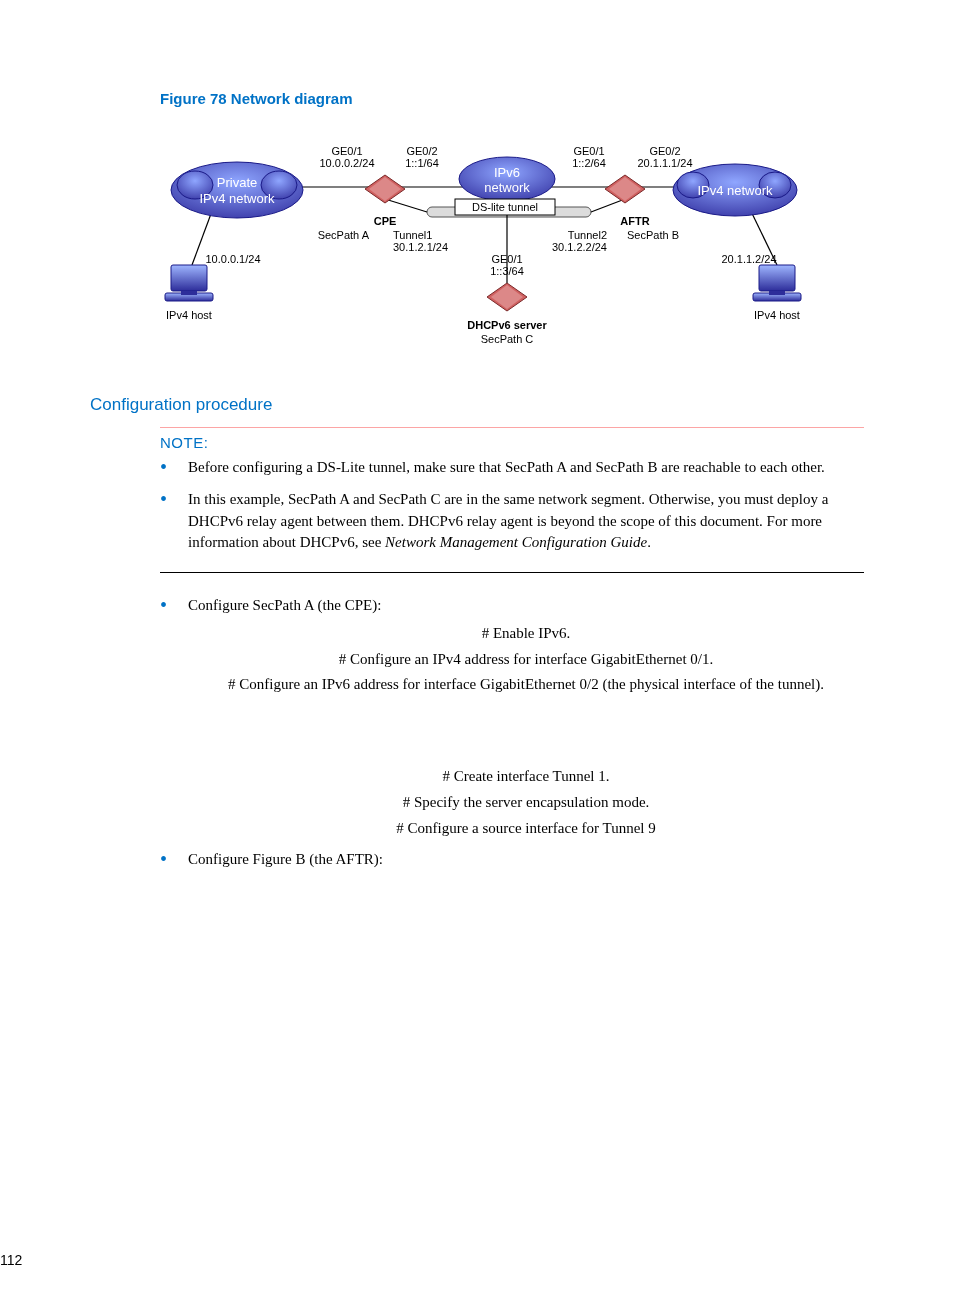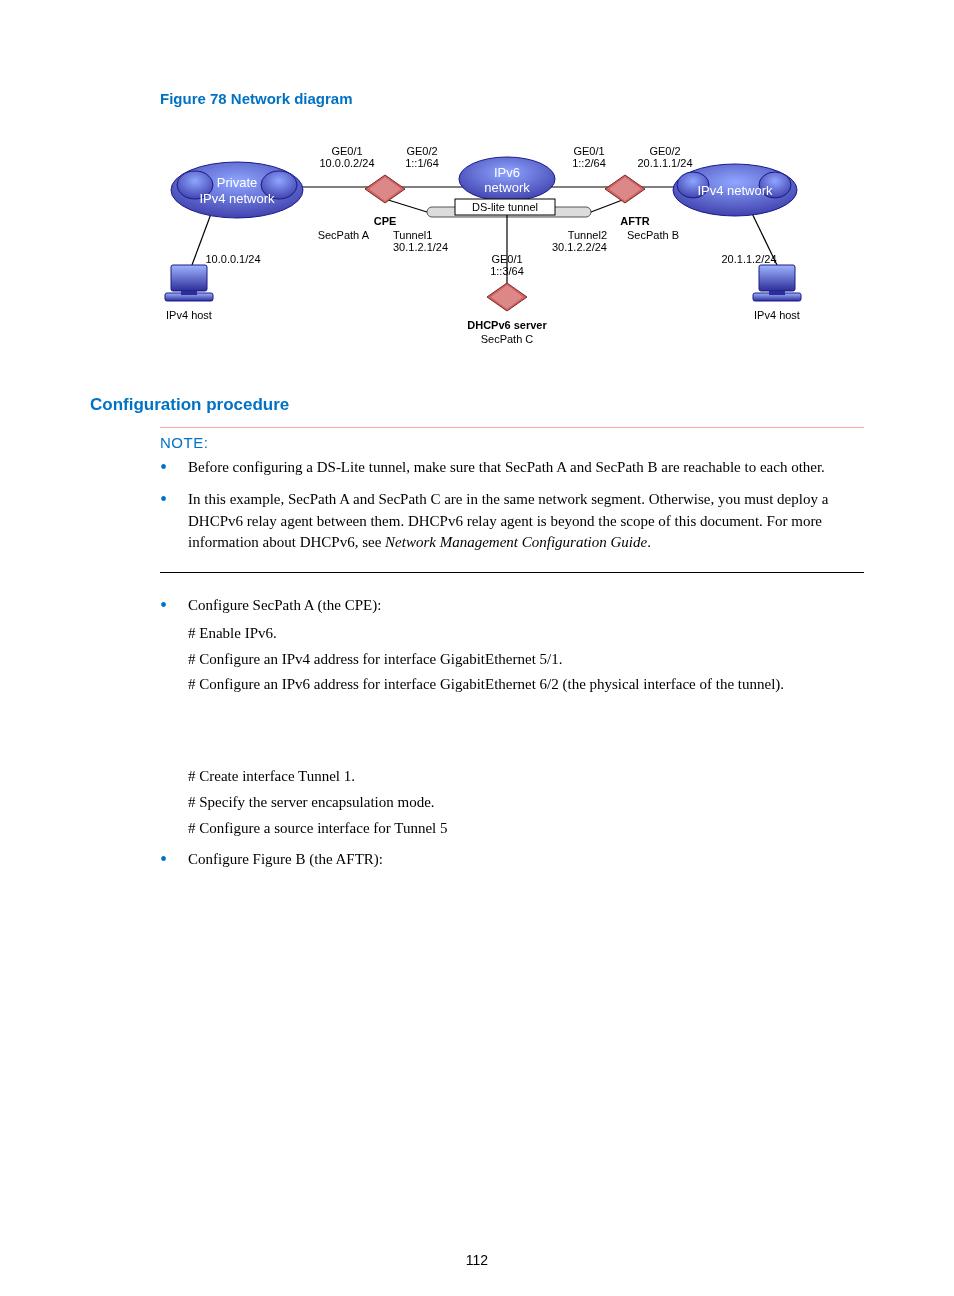--- a/index.html
+++ b/index.html
@@ -25,21 +25,21 @@
   }
   .diagram-wrap {
     width: 680px;
     margin: 0 auto 30px auto;
   }
   .diagram {
     display: block;
   }
   .section-title {
     color: #0072c6;
-    font-weight: bold;
+    font-weight: normal;
     font-size: 17px;
     margin: 10px 0 12px 0;
   }
   .note-box {
     border-top: 1px solid #fca5a5;
     border-bottom: 1px solid #000;
     margin: 0 0 22px 70px;
     padding: 6px 0 8px 0;
   }
   .note-title {
@@ -68,31 +68,31 @@
     left: 0;
     top: 0;
     color: #0072c6;
     font-size: 20px;
     line-height: 1;
   }
   .step-block {
     margin-left: 98px;
     font-size: 15px;
     line-height: 1.45;
+    text-align: center;
   }
   .step-block p { margin: 0 0 4px 0; }
   .step-gap-lg { margin-bottom: 48px; }
   .step-gap-md { margin-bottom: 22px; }
   .em { font-style: italic; }
   .pagenum {
     position: absolute;
     bottom: 28px;
     left: 0;
     width: 100%;
-    text-align: center;
     font-size: 14px;
   }
   
   .d-label { font-family: Arial, sans-serif; font-size: 11px; fill: #000; }
   .d-label-b { font-weight: bold; }
   .d-cloud-label { font-family: Arial, sans-serif; font-size: 13px; fill: #fff; }
 </style>
 </head>
 <body>
 
@@ -212,24 +212,24 @@
         <span id="note-item-2">In this example, SecPath A and SecPath C are in the same network segment. Otherwise, you must deploy a DHCPv6 relay agent between them. DHCPv6 relay agent is beyond the scope of this document. For more information about DHCPv6, see <span class="em">Network Management Configuration Guide</span>.</span>
       </li>
     </ul>
   </div>
 
   <ul class="bullets level1">
     <li>
       <span>Configure SecPath A (the CPE):</span>
       <div class="step-block" style="margin-left:0; margin-top:6px;">
         <p class="step-gap-lg"># Enable IPv6.</p>
-        <p class="step-gap-lg"># Configure an IPv4 address for interface GigabitEthernet 5/1.</p>
-        <p class="step-gap-lg" style="margin-bottom:70px"># Configure an IPv6 address for interface GigabitEthernet 6/2 (the physical interface of the tunnel).</p>
+        <p class="step-gap-lg"># Configure an IPv4 address for interface GigabitEthernet 0/1.</p>
+        <p class="step-gap-lg" style="margin-bottom:70px"># Configure an IPv6 address for interface GigabitEthernet 0/2 (the physical interface of the tunnel).</p>
         <p class="step-gap-md"># Create interface Tunnel 1.</p>
         <p class="step-gap-md"># Specify the server encapsulation mode.</p>
-        <p class="step-gap-lg"># Configure a source interface for Tunnel 5</p>
+        <p class="step-gap-lg"># Configure a source interface for Tunnel 9</p>
       </div>
     </li>
     <li>Configure Figure B (the AFTR):</li>
   </ul>
 
   <div class="pagenum">112</div>
 </div>
 
 </body></html>

